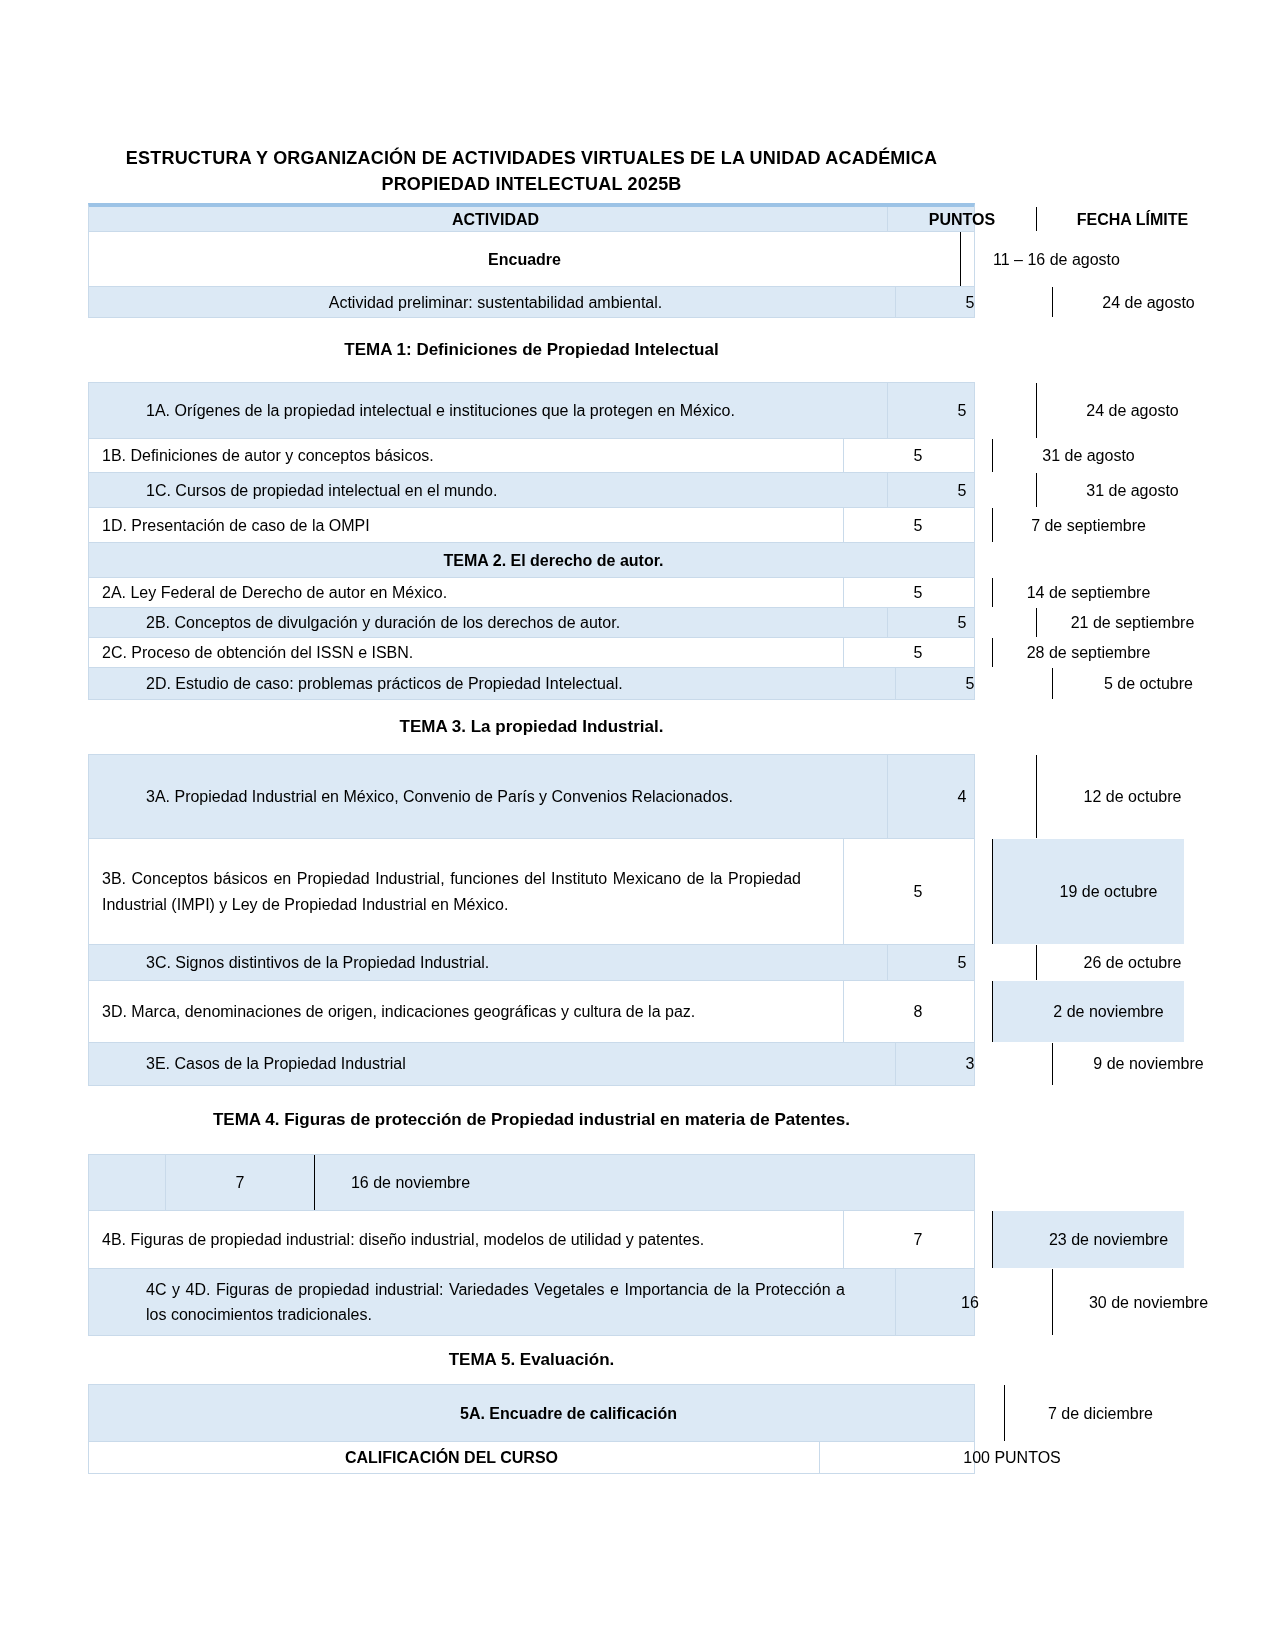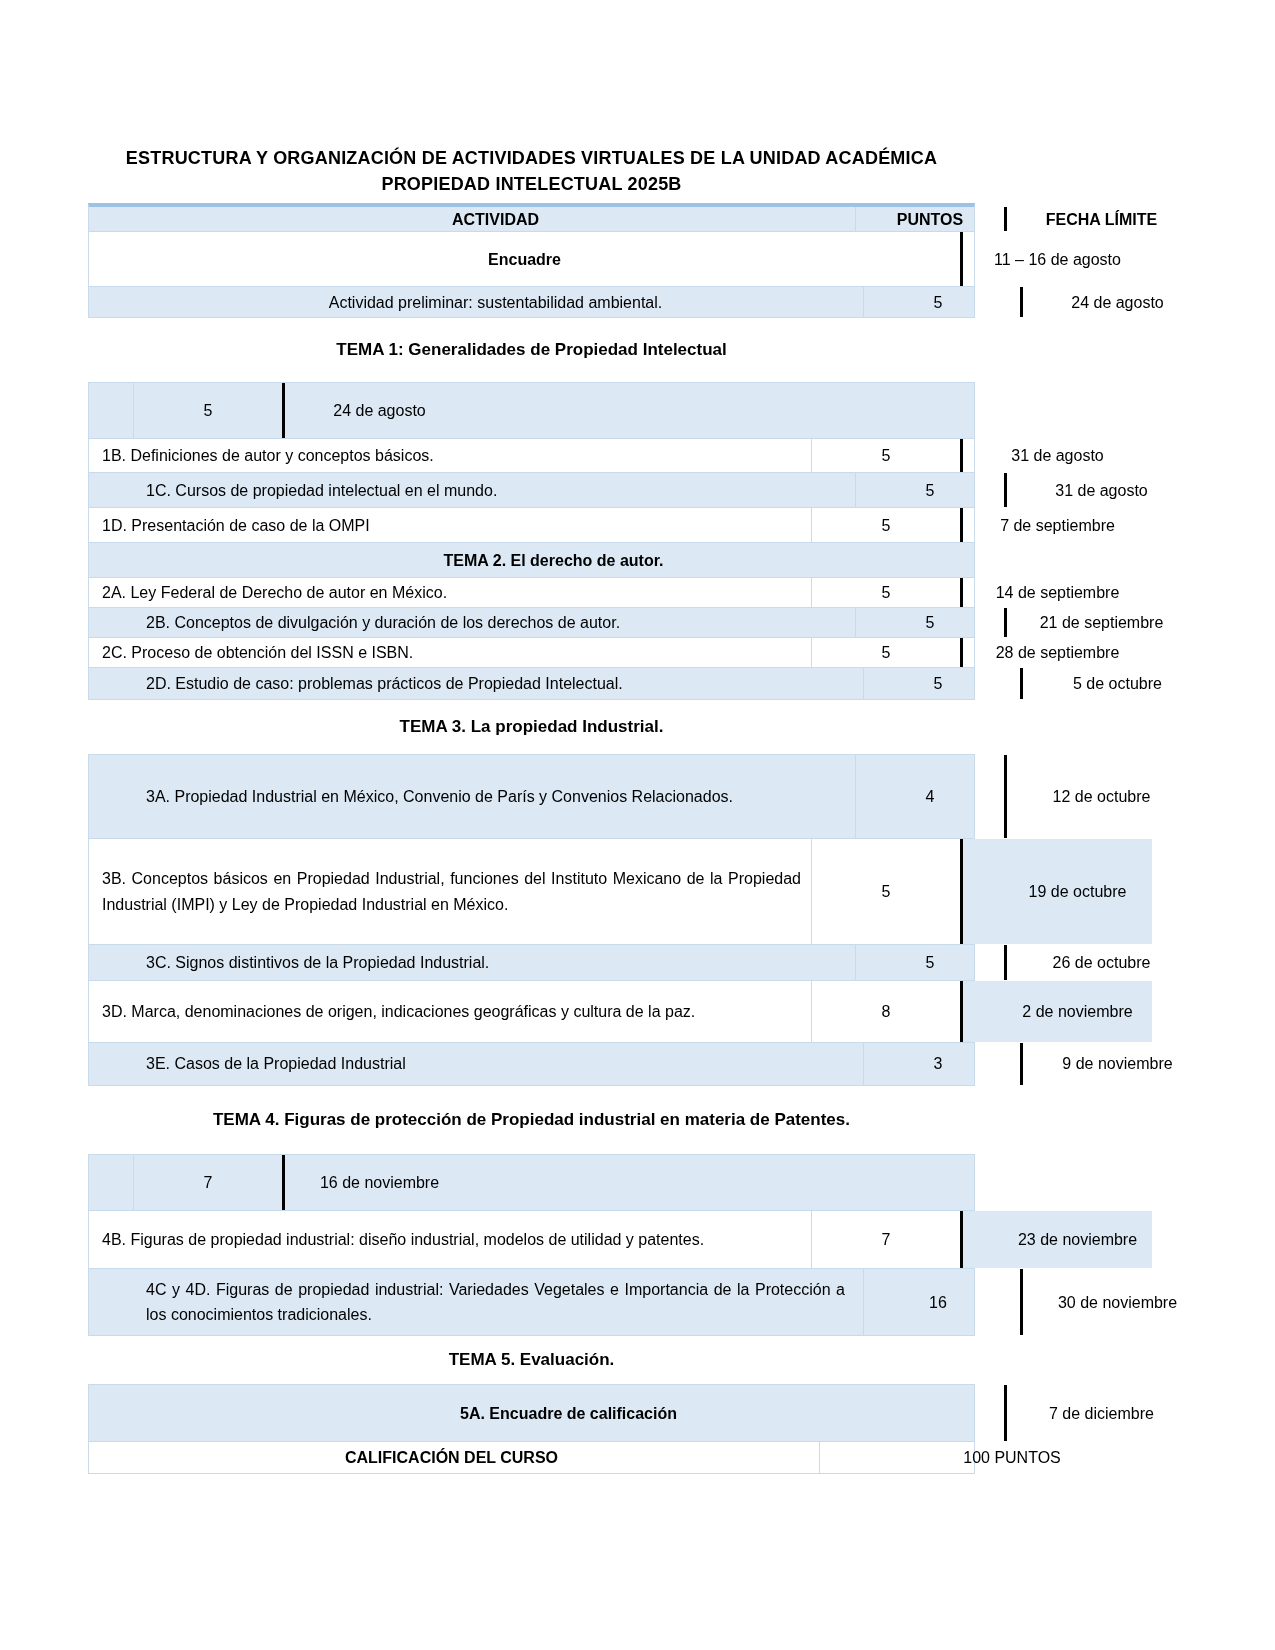--- a/index.html
+++ b/index.html
@@ -23,22 +23,22 @@
   .row{display:flex;box-sizing:border-box;border-bottom:1px solid #c9daea;}
   .row:last-child{border-bottom:none;gap:8px;}
   .cell{
     box-sizing:border-box;display:flex;align-items:center;
     font-size:16px;line-height:23px;flex-shrink:0;
   }
   .act{width:722px;padding:3px 10px 3px 13px;}
   .act .txt{width:100%;text-align:justify;}
   .act.center{justify-content:center;}
   .act.center .txt{width:auto;text-align:center;}
-  .pts{width:149px;justify-content:center;text-align:center;border-left:1px solid #c9daea;}
-  .fch{width:192px;justify-content:center;text-align:center;border-left:3px solid #000000;padding:0 4px;}
+  .pts{width:149px;justify-content:center;text-align:center;border-left:1px solid #c9daea;margin-left:32px;}
+  .fch{width:192px;justify-content:center;text-align:center;border-left:1px solid #000000;padding:0 4px;}
   .actpts{width:871px;justify-content:center;text-align:center;}
   .ptsfch{width:341px;justify-content:center;text-align:center;border-left:1px solid #c9daea;padding-left:44px;}
   .full{width:100%;justify-content:center;text-align:center;}
   .blue{background:#dce9f5;padding-left:44px;}
   .b{font-weight:bold;}
   .lh26 .cell{line-height:26px;}
   .lh25 .cell{line-height:25px;}
   .gap{
     display:flex;align-items:center;justify-content:center;
     font-weight:bold;font-size:17px;text-align:center;
@@ -68,24 +68,27 @@
     </div>
     <div class="row blue" style="height:30px">
       <div class="cell act center">
           <span class="txt">Actividad preliminar: sustentabilidad ambiental.</span>
         </div>
       <div class="cell pts">5</div>
       <div class="cell fch">24 de agosto</div>
     </div>
   </div>
 
-  <div class="gap" style="height:64px">TEMA 1: Generalidades de Propiedad Intelectual</div>
+  <div class="gap" style="height:64px">TEMA 1: Definiciones de Propiedad Intelectual</div>
 
   <div class="tbl">
     <div class="row blue" style="height:56px">
+      <div class="cell act">
+          <span class="txt">1A. Orígenes de la propiedad intelectual e instituciones que la protegen en México.</span>
+        </div>
       <div class="cell pts">5</div>
       <div class="cell fch">24 de agosto</div>
     </div>
     <div class="row" style="height:34px">
       <div class="cell act">
           <span class="txt">1B. Definiciones de autor y conceptos básicos.</span>
         </div>
       <div class="cell pts">5</div>
       <div class="cell fch">31 de agosto</div>
     </div>

